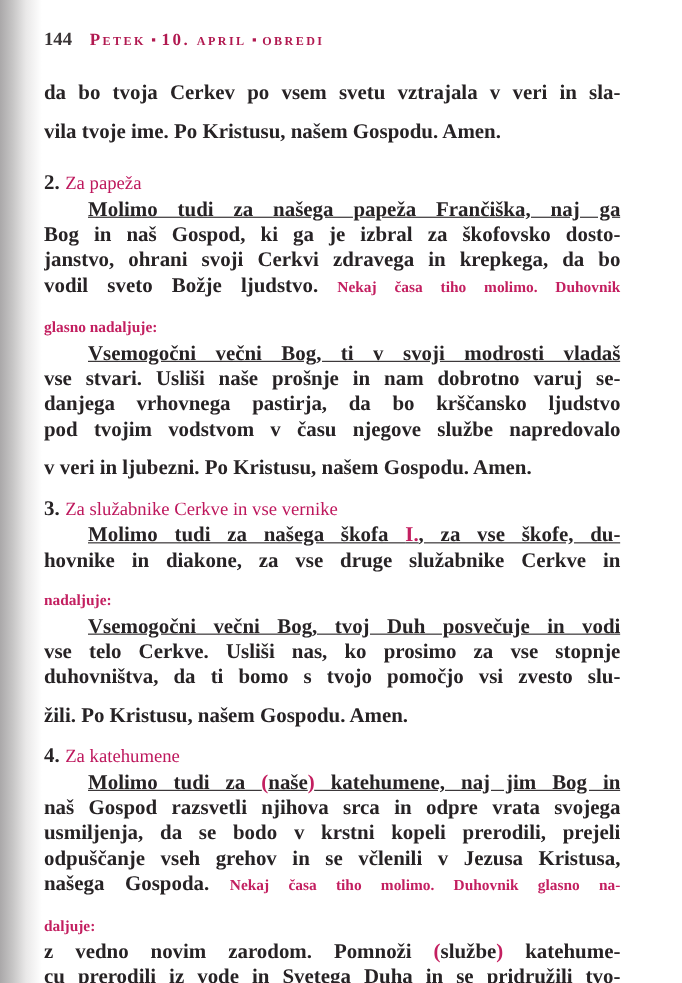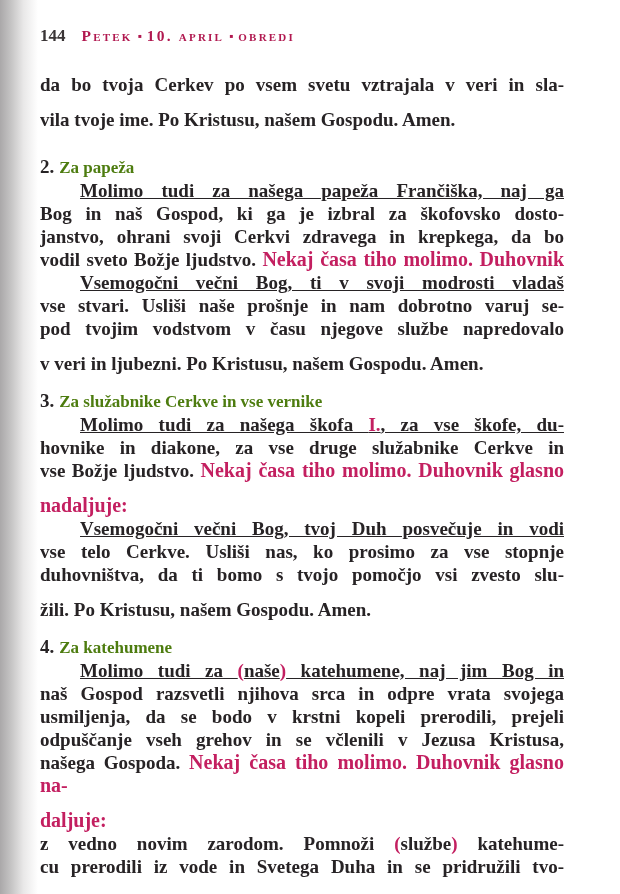--- a/index.html
+++ b/index.html
@@ -55,37 +55,37 @@
     line-height: 23px;
     font-weight: bold;
     color: #272325;
     text-align: justify;
     text-align-last: justify;
     overflow: hidden;
     white-space: normal;
   }
   .pbody .line.last { text-align-last: left; margin-top: 12px; }
   .pbody .line.indent { text-indent: 40px; text-decoration: underline; }
-  .rubric { color: #c31f60; font-size: 20px; }
+  .rubric { color: #c31f60; font-size: 14px; }
   .accent { color: #c31f60; }
   .block-heading {
     margin-top: 14px;
     line-height: 23px;
   }
   .pbody > .block-heading:nth-child(2) { margin-top: 24px; }
   .h-num {
     font-size: 19px;
     font-weight: bold;
     color: #272325;
     margin-right: 5px;
   }
   .h-title {
     font-size: 17px;
-    font-weight: bold;
-    color: #4d7c0f;
+    font-weight: normal;
+    color: #be185d;
     text-align: center;
   }
 </style>
 </head>
 <body>
 
 <div class="page">
   <div class="gutter"></div>
   <div class="content">
     <div class="header">
@@ -96,32 +96,33 @@
         <div class="block-para">
           <div class="line"><span>da bo tvoja Cerkev po vsem svetu vztrajala v veri in sla-</span></div>
           <div class="line last"><span>vila tvoje ime. Po Kristusu, našem Gospodu. Amen.</span></div>
         </div>
         <div class="block-heading"><span class="h-num">2.</span><span class="h-title">Za papeža</span></div>
         <div class="block-para">
           <div class="line indent"><span>Molimo tudi za našega papeža Frančiška, naj ga</span></div>
           <div class="line"><span>Bog in naš Gospod, ki ga je izbral za škofovsko dosto-</span></div>
           <div class="line"><span>janstvo, ohrani svoji Cerkvi zdravega in krepkega, da bo</span></div>
           <div class="line"><span>vodil sveto Božje ljudstvo. </span><span class="rubric">Nekaj časa tiho molimo. Duhovnik</span></div>
+          <div class="line last"><span class="rubric">glasno nadaljuje:</span></div>
         </div>
         <div class="block-para">
           <div class="line indent"><span>Vsemogočni večni Bog, ti v svoji modrosti vladaš</span></div>
           <div class="line"><span>vse stvari. Usliši naše prošnje in nam dobrotno varuj se-</span></div>
+          <div class="line"><span>danjega vrhovnega pastirja, da bo krščansko ljudstvo</span></div>
           <div class="line"><span>pod tvojim vodstvom v času njegove službe napredovalo</span></div>
           <div class="line last"><span>v veri in ljubezni. Po Kristusu, našem Gospodu. Amen.</span></div>
         </div>
         <div class="block-heading"><span class="h-num">3.</span><span class="h-title">Za služabnike Cerkve in vse vernike</span></div>
         <div class="block-para">
           <div class="line indent"><span>Molimo tudi za našega škofa </span><span class="accent">I.</span><span>, za vse škofe, du-</span></div>
           <div class="line"><span>hovnike in diakone, za vse druge služabnike Cerkve in</span></div>
-          <div class="line"><span>vse Božje ljudstvo. </span><span class="rubric">Nekaj časa tiho molimo. Duhovnik glasno</span></div>
           <div class="line last"><span class="rubric">nadaljuje:</span></div>
         </div>
         <div class="block-para">
           <div class="line indent"><span>Vsemogočni večni Bog, tvoj Duh posvečuje in vodi</span></div>
           <div class="line"><span>vse telo Cerkve. Usliši nas, ko prosimo za vse stopnje</span></div>
           <div class="line"><span>duhovništva, da ti bomo s tvojo pomočjo vsi zvesto slu-</span></div>
           <div class="line last"><span>žili. Po Kristusu, našem Gospodu. Amen.</span></div>
         </div>
         <div class="block-heading"><span class="h-num">4.</span><span class="h-title">Za katehumene</span></div>
         <div class="block-para">

